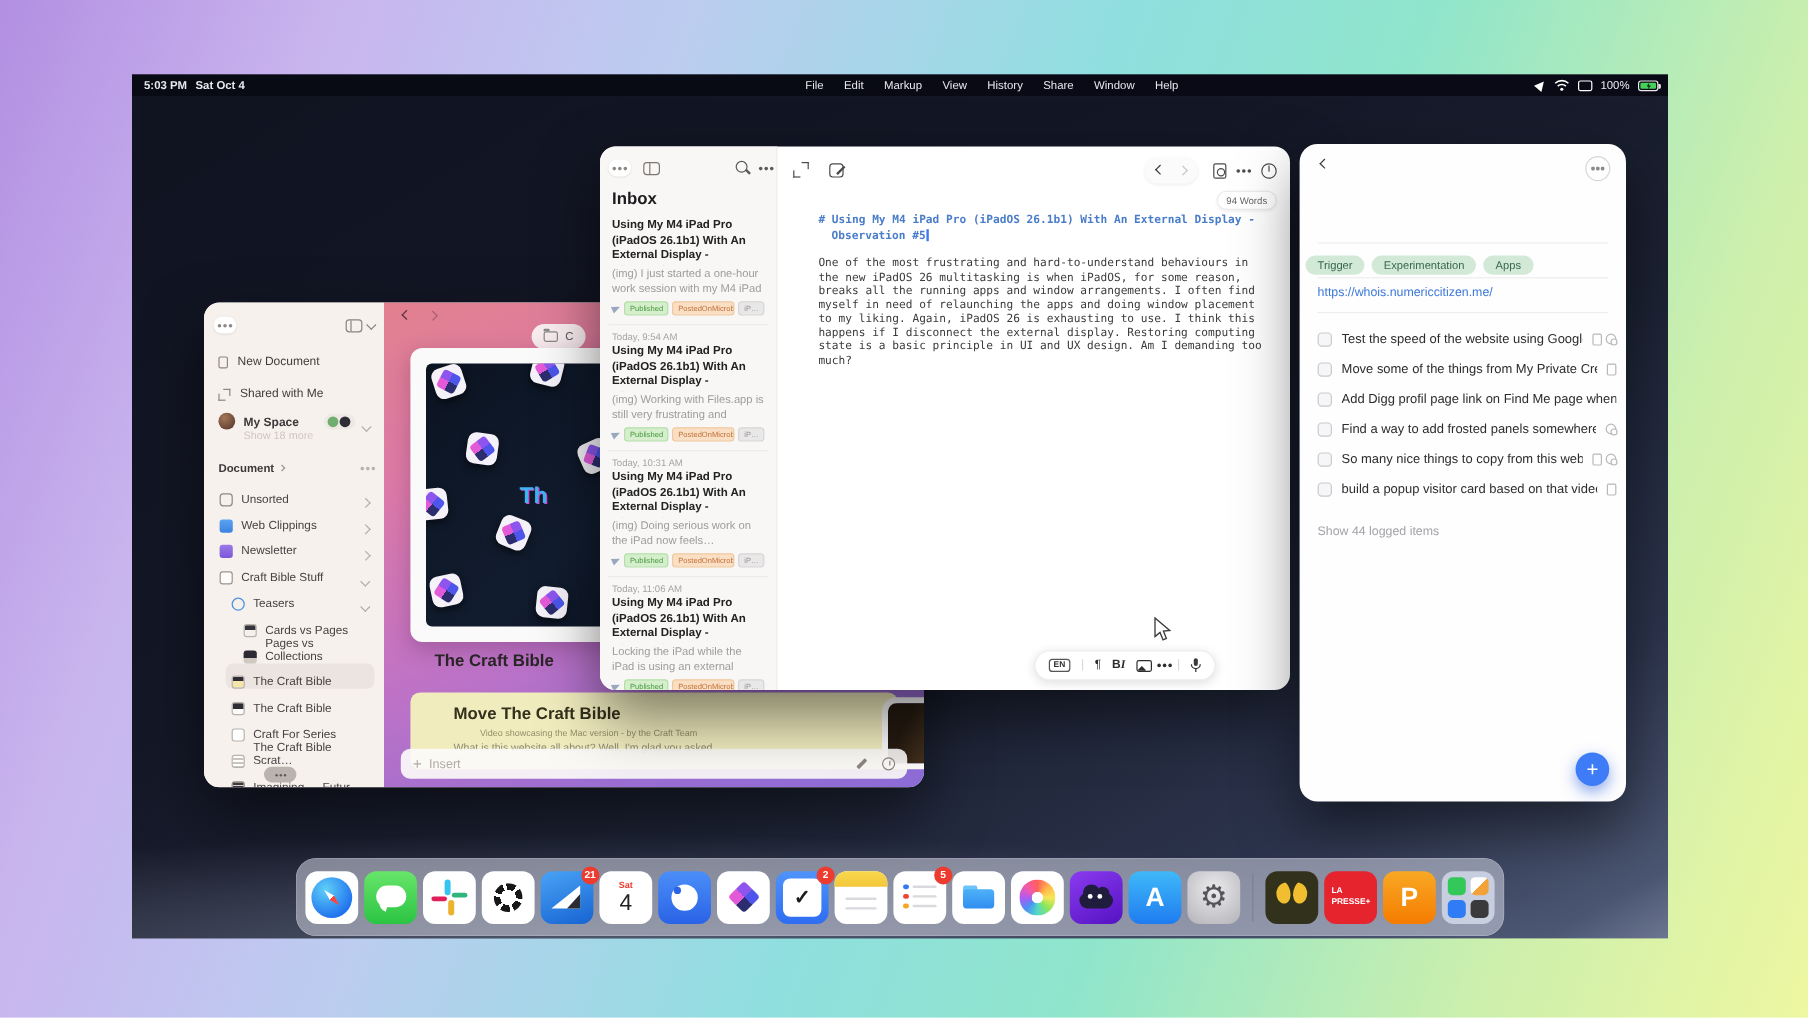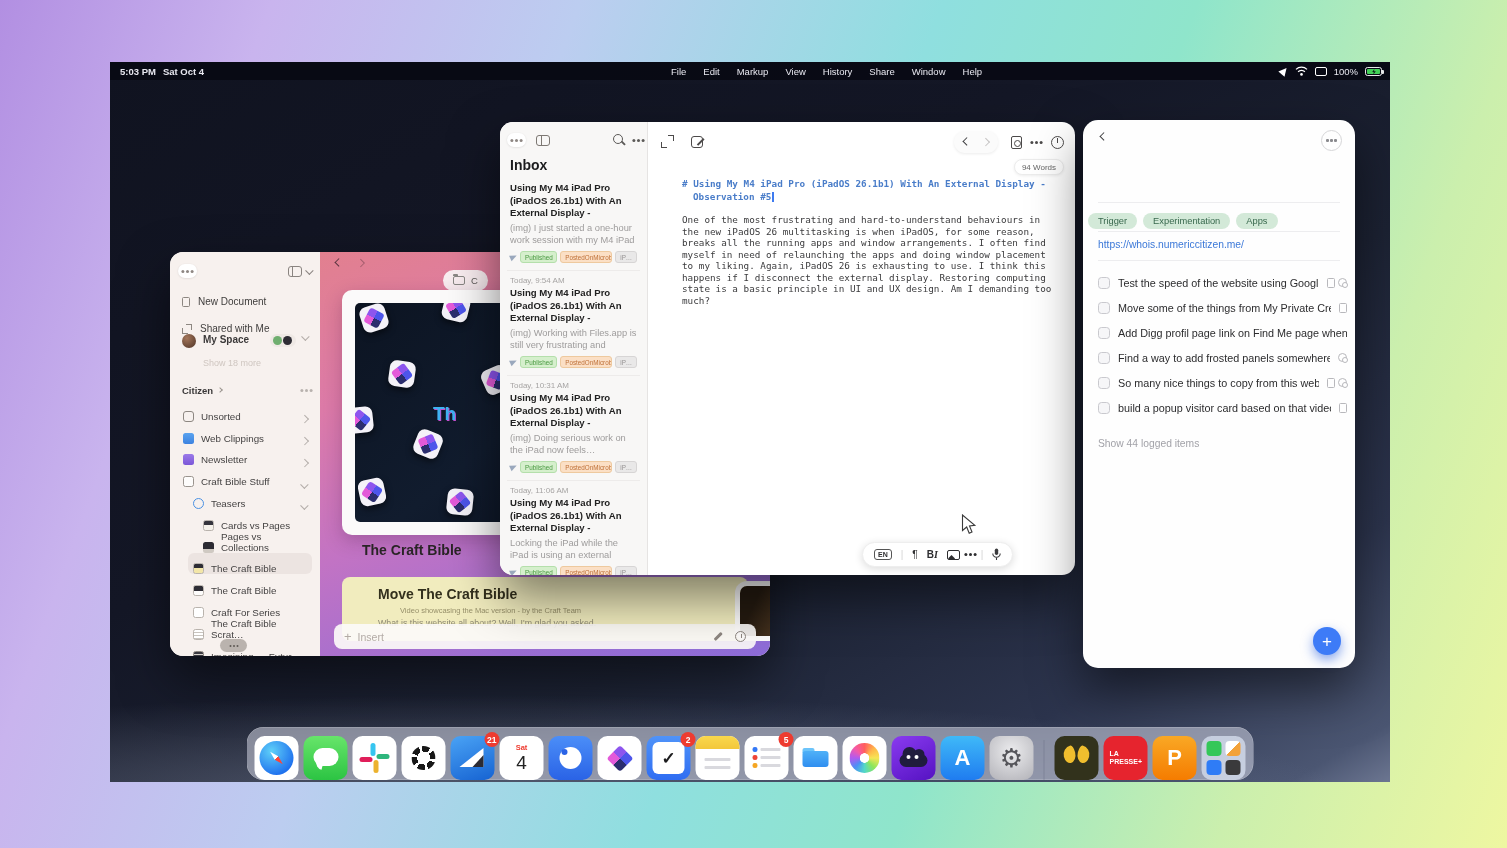--- a/index.html
+++ b/index.html
@@ -54,21 +54,21 @@
 .i-pen{width:11px;height:11px;position:relative}
 .i-pen::after{content:"";position:absolute;left:1px;top:4px;width:10px;height:2.5px;background:currentColor;border-radius:1px;transform:rotate(-45deg)}
 .i-folder{width:12px;height:9px;border:1.2px solid currentColor;border-radius:2px;position:relative}
 .i-folder::before{content:"";position:absolute;left:-1px;top:-3px;width:5px;height:2px;background:currentColor;border-radius:1px 1px 0 0}
 
 .craft-win{left:60px;top:190px;width:600px;height:404px;display:flex;overflow:hidden;background:#f6f0ed;z-index:1}
 .c-side{width:150px;flex:none;padding:10px 8px 0;font-size:10px;color:#3c3a3a;position:relative;background:#f7f1ee}
 .c-head{display:flex;align-items:center;height:18px;color:#8a8480}
 .c-head .right{margin-left:auto;display:flex;align-items:center;gap:5px}
 .c-item{display:flex;align-items:flex-end;gap:8px;height:27px;padding:0 4px;color:#3f3d3c}
-.c-space{display:flex;align-items:flex-start;gap:7px;height:24px;padding:0 4px;font-weight:bold}
+.c-space{display:flex;align-items:flex-end;gap:7px;height:24px;padding:0 4px;font-weight:bold}
 .avatar{width:14px;height:14px;border-radius:50%;background:radial-gradient(circle at 35% 30%,#a4765a,#4e3326)}
 .sp-pill{margin-left:auto;width:26px;height:13px;border-radius:7px;background:#efe9e5;display:flex;align-items:center;justify-content:center;gap:1px}
 .sp-pill i{width:9px;height:9px;border-radius:50%}
 .c-more{color:#cfc6c0;font-size:9px;padding-left:25px;height:15px}
 .c-fh{display:flex;align-items:center;gap:5px;height:20px;margin-top:7px;font-weight:bold;font-size:9.5px;color:#3a3838;padding:0 4px}
 .c-fh .right{margin-left:auto;color:#b8b2ae}
 .c-frow{display:flex;align-items:flex-end;gap:7px;height:21.8px;font-size:9.8px;color:#454343;padding:0 5px;border-radius:6px}
 .c-frow .tr{margin-left:auto;color:#b3ada9}
 .c-frow.sel{background:#ece4e1}
 .in1{margin-left:10px}.in2{margin-left:20px}
@@ -150,21 +150,21 @@
 .t-link{position:absolute;left:15px;top:119px;font-size:10.3px;color:#3b78d8}
 .t-todos{position:absolute;left:15px;right:8px;top:150px}
 .todo{display:flex;align-items:center;gap:8px;height:25px;font-size:10.8px;color:#2c2c2e}
 .todo .tx{flex:1;white-space:nowrap;overflow:hidden}
 .cb{width:12px;height:12px;border:1.3px solid #c9c9ce;border-radius:3.5px;background:#f6f6f8;flex:none}
 .t-mini{display:flex;gap:3px;color:#b8b8bc;align-items:center;flex:none}
 .t-footer{position:absolute;left:15px;top:318px;font-size:10.3px;color:#a2a2a8}
 .t-fab{position:absolute;left:230px;top:507px;width:28px;height:28px;border-radius:50%;background:#3d7bf7;box-shadow:0 5px 12px rgba(20,80,220,.5);color:#fff;display:flex;align-items:center;justify-content:center}
 .t-fab::before{content:"+";font-size:17px;line-height:1}
 
-.dock{position:absolute;left:50%;bottom:2px;transform:translateX(-50%);height:53px;background:rgba(223,226,239,.5);border-radius:17px;display:flex;align-items:flex-end;gap:5px;padding:0 8px;backdrop-filter:blur(18px);box-shadow:inset 0 0 0 .5px rgba(255,255,255,.35);z-index:40}
+.dock{position:absolute;left:50%;bottom:2px;transform:translateX(-50%);height:65px;background:rgba(223,226,239,.5);border-radius:17px;display:flex;align-items:center;gap:5px;padding:0 8px;backdrop-filter:blur(18px);box-shadow:inset 0 0 0 .5px rgba(255,255,255,.35);z-index:40}
 .app{width:44px;height:44px;border-radius:10px;position:relative;flex:none;overflow:visible}
 .badge{position:absolute;top:-4px;right:-5px;min-width:15px;height:15px;border-radius:8px;background:#ee3b30;color:#fff;font-size:8.5px;font-weight:bold;display:flex;align-items:center;justify-content:center;padding:0 3px;z-index:2}
 .dock-div{width:1px;height:40px;background:rgba(110,115,135,.5);margin:0 5px;flex:none}
 .ap-safari{background:#fff}
 .ap-safari .c1{position:absolute;inset:5px;border-radius:50%;background:radial-gradient(circle at 35% 30%,#5fd0f8,#1f71ee 75%)}
 .ap-safari .nd{position:absolute;left:13px;top:13px;width:18px;height:18px;transform:rotate(-45deg);clip-path:polygon(50% 0,64% 50%,50% 100%,36% 50%);background:linear-gradient(180deg,#fff 0 50%,#ff4436 50%)}
 .ap-messages{background:linear-gradient(#67e56a,#2cc443)}
 .ap-messages::after{content:"";position:absolute;left:10px;top:12px;width:25px;height:18px;background:#fff;border-radius:9px}
 .ap-messages::before{content:"";position:absolute;left:12px;top:26px;width:7px;height:7px;background:#fff;border-radius:0 0 0 7px;transform:rotate(15deg)}
 .ap-slack{background:#fff}
@@ -289,21 +289,21 @@
         <span class="avatar"></span>
         <span>My Space</span>
         <span class="sp-pill">
             <i style="background:#6fae6f"></i>
             <i style="background:#2e2c34"></i>
           </span>
         <span class="cv d" style="color:#b3ada9"></span>
       </div>
       <div class="c-more">Show 18 more</div>
       <div class="c-fh">
-        <span>Citizen</span>
+        <span>Document</span>
         <span class="cv r" style="width:4px;height:4px;color:#9a948e"></span>
         <span class="right dots3"></span>
       </div>
       <div class="c-frow">
           <span class="fic tray"></span>
           <span>Unsorted</span>
           <span class="tr cv r"></span>
         </div>
       <div class="c-frow">
           <span class="fic blue"></span>

